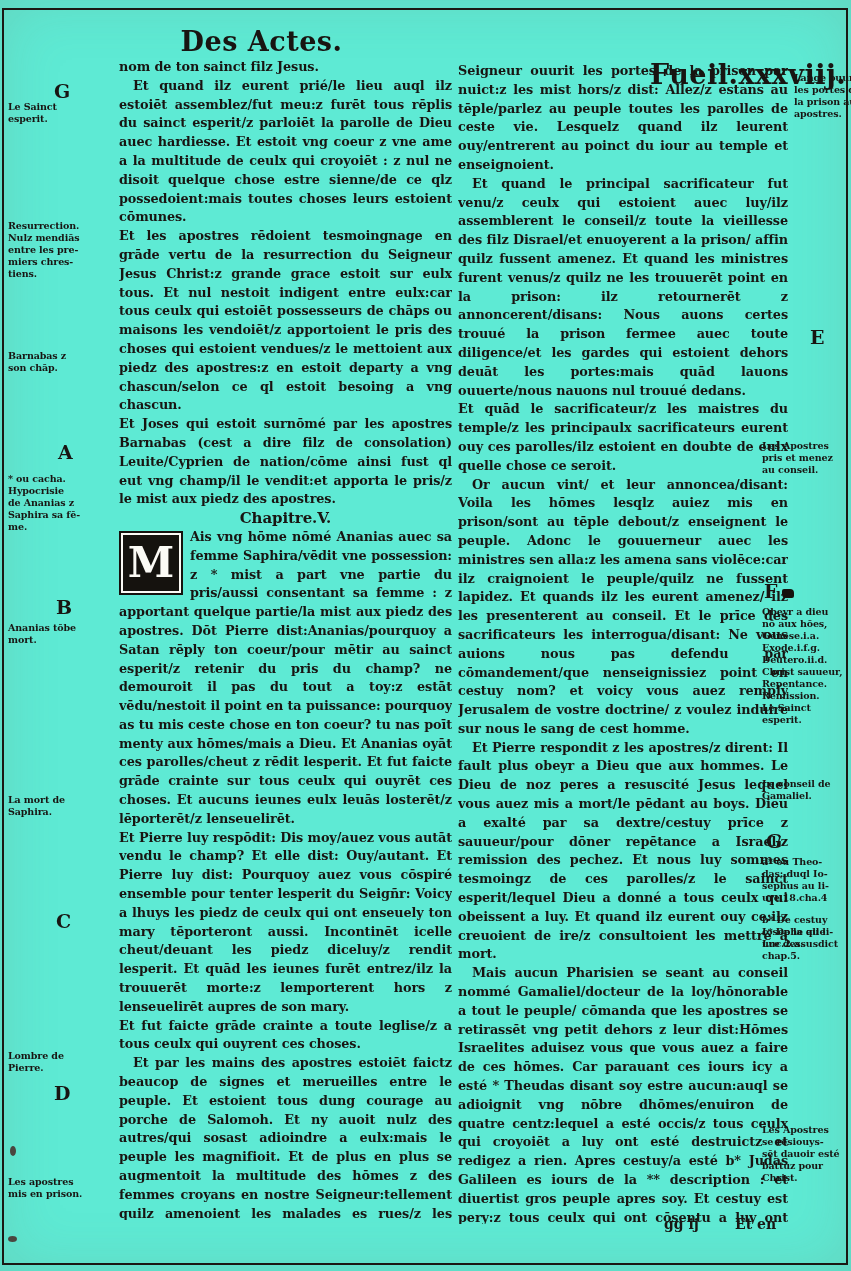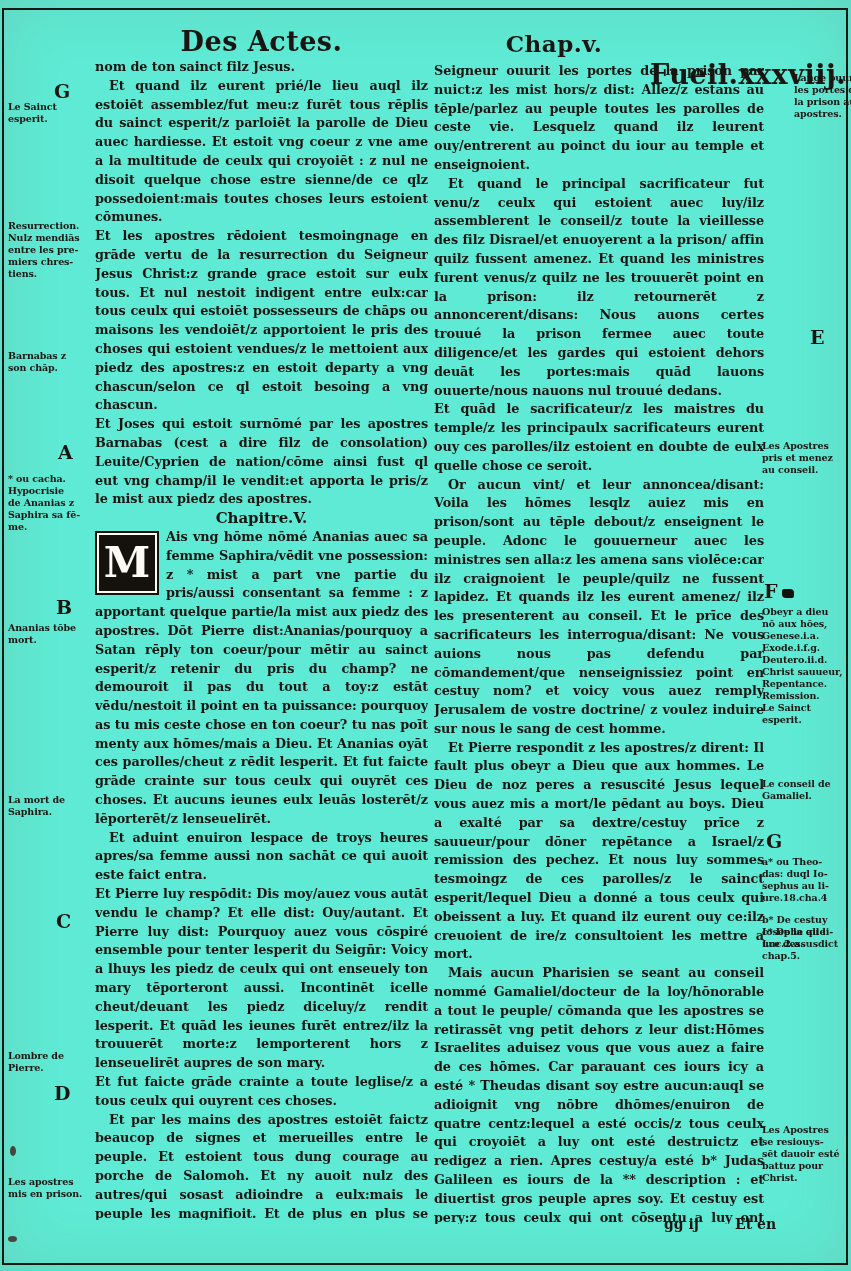--- a/index.html
+++ b/index.html
@@ -10,20 +10,21 @@
   }
   .frame{position:absolute;left:2px;top:8px;right:3px;bottom:6px;border:2px solid #1b1813;pointer-events:none;}
   .running-head{position:absolute;top:26px;font-weight:bold;letter-spacing:.5px;text-align:center;}
   .head-left{left:95px;width:333px;font-size:27px;}
   .head-center{left:434px;width:240px;font-size:23px;top:30px;}
   .head-right{left:650px;width:190px;font-size:27px;top:17px;margin-top:42px;}
   .col{
     position:absolute;top:58px;height:1162px;overflow:hidden;
     font-size:12.8px;line-height:18.8px;font-weight:bold;text-align:justify;
     letter-spacing:-.1px;
+    margin-left:24px;
   }
   .col-left{left:95px;width:333px;}
   .col-right{left:434px;width:330px;top:62px;}
   .col p{margin:0;}
   .col p.ind{text-indent:14px;}
   .chap-head{margin:2px 0;text-align:center;font-size:15px;font-weight:bold;text-indent:0;}
   .dropcap{
     float:left;width:64px;height:64px;background:#15120e;color:#fbfaf5;
     margin:3px 7px 2px 0;display:flex;align-items:center;justify-content:center;
     font-size:42px;font-weight:bold;box-shadow:inset 0 0 0 2px #15120e, inset 0 0 0 4px #fbfaf5;
@@ -41,33 +42,31 @@
   .catch{left:735px;}
   .smudge{position:absolute;background:#4a463f;border-radius:50%;}
 </style>
 </head>
 <body>
 
 <div class="sheet">
   <div class="frame"></div>
 
   <div class="running-head head-left">Des Actes.</div>
-  <div class="running-head head-center">Chap.v.</div>
   <div class="running-head head-right">Fueil.xxxviij.</div>
 
   <div class="col col-left">
     <p>nom de ton sainct filz Jesus.</p>
     <p class="ind">Et quand ilz eurent prié/le lieu auql ilz estoiēt assemblez/fut meu:z furēt tous rēplis du sainct esperit/z parloiēt la parolle de Dieu auec hardiesse.   Et estoit vng coeur z vne ame a la multitude de ceulx qui croyoiēt : z nul ne disoit quelque chose estre sienne/de ce qlz possedoient:mais toutes choses leurs estoient cōmunes.</p>
     <p>Et les apostres rēdoient tesmoingnage en grāde vertu de la resurrection du Seigneur Jesus Christ:z grande grace estoit sur eulx tous. Et nul nestoit indigent entre eulx:car tous ceulx qui estoiēt possesseurs de chāps ou maisons les vendoiēt/z apportoient le pris des choses qui estoient vendues/z le mettoient aux piedz des apostres:z en estoit departy a vng chascun/selon ce ql estoit besoing a vng chascun.</p>
     <p>Et Joses qui estoit surnōmé par les apostres Barnabas (cest a dire filz de consolation) Leuite/Cyprien de nation/cōme ainsi fust ql eut vng champ/il le vendit:et apporta le pris/z le mist aux piedz des apostres.</p>
     <p class="chap-head">Chapitre.V.</p>
     <p>
       <span class="dropcap">M</span><span>Ais vng hōme nōmé Ananias auec sa femme Saphira/vēdit vne possession: z * mist a part vne partie du pris/aussi consentant sa femme : z apportant quelque partie/la mist aux piedz des apostres.   Dōt Pierre dist:Ananias/pourquoy a Satan rēply ton coeur/pour mētir au sainct esperit/z retenir du pris du champ? ne demouroit il pas du tout a toy:z estāt vēdu/nestoit il point en ta puissance: pourquoy as tu mis ceste chose en ton coeur? tu nas poīt menty aux hōmes/mais a Dieu.   Et Ananias oyāt ces parolles/cheut z rēdit lesperit. Et fut faicte grāde crainte sur tous ceulx qui ouyrēt ces choses. Et aucuns ieunes eulx leuās losterēt/z lēporterēt/z lenseuelirēt.</span>
     </p>
-    <p class="ind">Et aduint enuiron lespace de troys heures apres/sa femme aussi non sachāt ce qui auoit este faict entra.</p>
     <p>Et Pierre luy respōdit: Dis moy/auez vous autāt vendu le champ?   Et elle dist: Ouy/autant. Et Pierre luy dist: Pourquoy auez vous cōspiré ensemble pour tenter lesperit du Seigñr: Voicy a lhuys les piedz de ceulx qui ont enseuely ton mary tēporteront aussi.   Incontinēt icelle cheut/deuant les piedz diceluy/z rendit lesperit. Et quād les ieunes furēt entrez/ilz la trouuerēt morte:z lemporterent hors z lenseuelirēt aupres de son mary.</p>
     <p>Et fut faicte grāde crainte a toute leglise/z a tous ceulx qui ouyrent ces choses.</p>
     <p class="ind">Et par les mains des apostres estoiēt faictz beaucop de signes et merueilles entre le peuple.   Et estoient tous dung courage au porche de Salomoh. Et ny auoit nulz des autres/qui sosast adioindre a eulx:mais le peuple les magnifioit. Et de plus en plus se augmentoit la multitude des hōmes z des femmes croyans en nostre Seigneur:tellement quilz amenoient les malades es rues/z les mettoient en lictz z lictieres/affin que quand Pierre viēdroit/au moins lombre de luy enombrast aucun deulx.   Et aussi multitude des citez voisines de Jerusalem venoyent ensemble/amenans les malades z vexez des esperitz souillez : lesqlz tous estoiēt guaris.</p>
 
   </div>
 
   <div class="col col-right">
     <p>Seigneur ouurit les portes de la prison par nuict:z les mist hors/z dist: Allez/z estans au tēple/parlez au peuple toutes les parolles de ceste vie.   Lesquelz quand ilz leurent ouy/entrerent au poinct du iour au temple et enseignoient.</p>
     <p class="ind">Et quand le principal sacrificateur fut venu/z ceulx qui estoient auec luy/ilz assemblerent le conseil/z toute la vieillesse des filz Disrael/et enuoyerent a la prison/ affin quilz fussent amenez. Et quand les ministres furent venus/z quilz ne les trouuerēt point en la prison: ilz retournerēt z annoncerent/disans: Nous auons certes trouué la prison fermee auec toute diligence/et les gardes qui estoient dehors deuāt les portes:mais quād lauons ouuerte/nous nauons nul trouué dedans.</p>
     <p>Et quād le sacrificateur/z les maistres du temple/z les principaulx sacrificateurs eurent ouy ces parolles/ilz estoient en doubte de eulx quelle chose ce seroit.</p>

